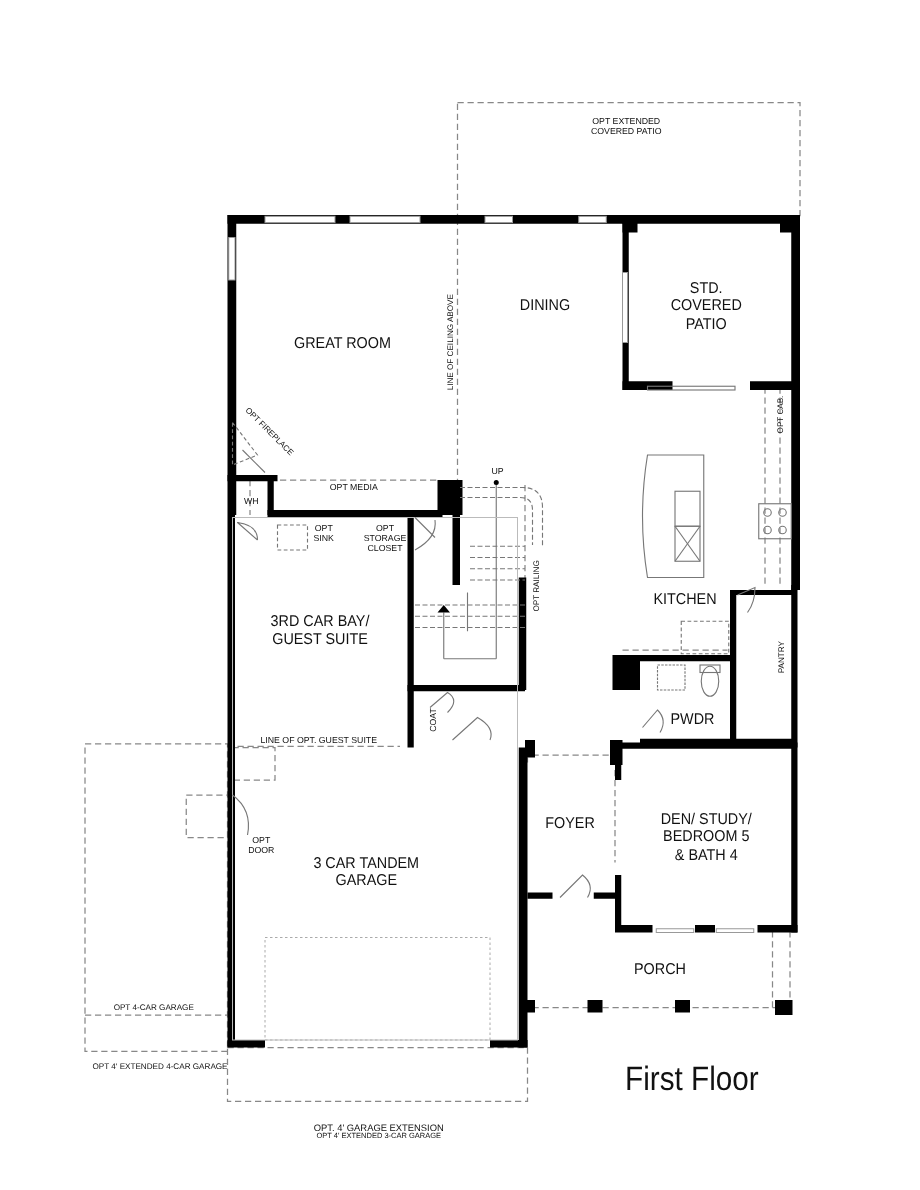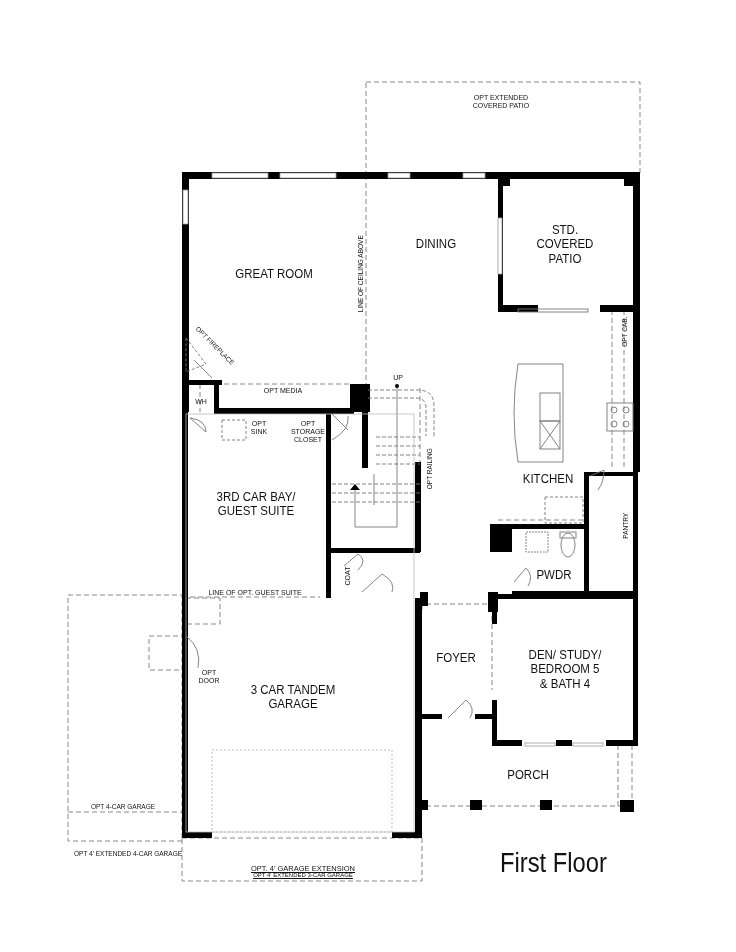--- a/index.html
+++ b/index.html
@@ -231,18 +231,18 @@
   <div>DEN/ STUDY/</div>
   <div>BEDROOM 5</div>
   <div>&amp; BATH 4</div>
 </div>
 
 <div class="lbl room" style="left:500px;top:768px;width:56px;">PORCH</div>
 
 <div class="lbl tiny" style="left:88px;top:803px;width:70px;">OPT 4-CAR GARAGE</div>
 <div class="lbl tiny" style="left:74px;top:850px;width:104px;">OPT 4' EXTENDED 4-CAR GARAGE</div>
 
-<div class="lbl tiny" style="left:238px;top:865px;width:130px;text-decoration:underline;">
+<div class="lbl tiny" style="left:238px;top:899px;width:130px;">
   <div style="font-size:7.5px;">OPT. 4' GARAGE EXTENSION</div>
   <div style="font-size:6px;margin-top:-2px;">OPT 4' EXTENDED 3-CAR GARAGE</div>
 </div>
 
 <div class="lbl title" style="left:500px;top:848px;">First Floor</div>
 
 </body></html>

